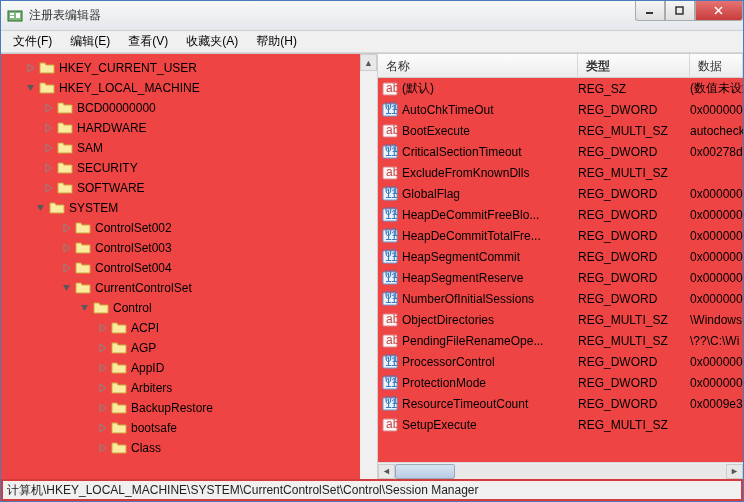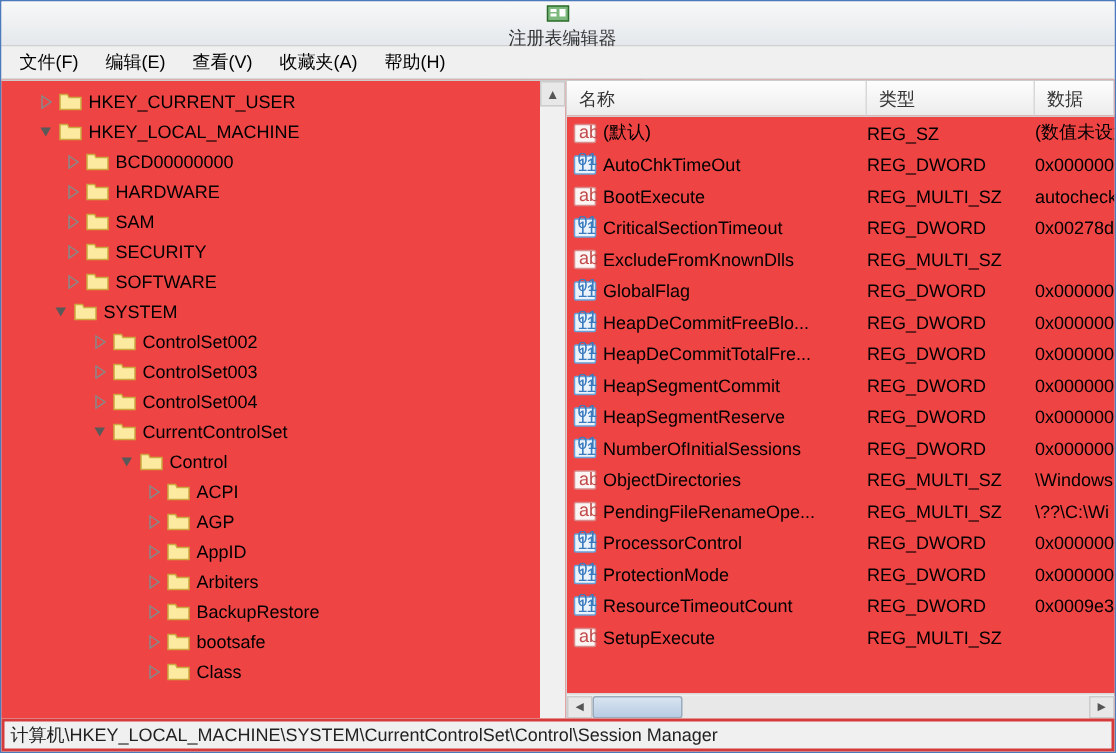--- a/index.html
+++ b/index.html
@@ -1,33 +1,33 @@
 <!DOCTYPE html>
 <html><head>
 <meta charset="utf-8">
 <style>
 * { margin: 0; padding: 0; box-sizing: border-box; font-family: "Microsoft YaHei", "Segoe UI", Tahoma, sans-serif; font-size: 12px; }
 body { width: 744px; height: 502px; background: #fff; overflow: hidden; }
 .window { width: 744px; height: 502px; border: 1px solid #4a7abc; display: flex; flex-direction: column; background: #f0f0f0; }
-.titlebar { height: 30px; background: linear-gradient(to bottom, #f8f8f8, #e4e8ec); display: flex; align-items: center; padding: 0 0 0 6px; border-bottom: 1px solid #d0d0d0; flex-direction: column; }
+.titlebar { height: 30px; background: linear-gradient(to bottom, #f8f8f8, #e4e8ec); display: flex; align-items: center; padding: 0 0 0 6px; border-bottom: 1px solid #d0d0d0; }
 .titlebar-icon { width: 16px; height: 16px; margin-right: 6px; }
 .titlebar-text { flex: 1; color: #333; }
 .winbtns { display: flex; height: 100%; }
 .winbtn { width: 30px; height: 20px; display: flex; align-items: center; justify-content: center; margin-top: 0; border: 1px solid #aaa; border-top: none; background: linear-gradient(to bottom, #f5f5f5, #e0e0e0); }
 .winbtn.min { border-radius: 0 0 0 3px; }
 .winbtn.close { width: 48px; background: linear-gradient(to bottom, #e57373, #c93c3c); border-radius: 0 0 3px 0; color: #fff; }
 .menubar { height: 22px; background: #f0f0f0; display: flex; align-items: center; padding: 0 4px; gap: 2px; border-bottom: 1px solid #d8d8d8; }
 .menuitem { padding: 2px 8px; color: #000; }
 .content { flex: 1; display: flex; background: #ef4444; border-top: 1px solid #ccc; overflow: hidden; }
 .treepane { width: 377px; border-right: 1px solid #d0d0d0; overflow: auto; position: relative; padding: 4px 0; }
 .listpane { flex: 1; overflow: hidden; display: flex; flex-direction: column; }
 .listheader { height: 24px; display: flex; background: linear-gradient(to bottom, #fdfdfd, #ececec); border-bottom: 1px solid #d0d0d0; }
 .colh { padding: 4px 8px; border-right: 1px solid #d8d8d8; color: #333; }
 .colh.name { width: 200px; }
-.colh.type { width: 112px; }
+.colh.type { width: 112px; font-weight: bold; }
 .colh.data { flex: 1; }
 .listbody { flex: 1; overflow: hidden; }
 .row { display: flex; align-items: center; height: 21px; padding-left: 4px; }
 .cell.name { width: 196px; display: flex; align-items: center; gap: 4px; }
 .cell.type { width: 112px; }
 .cell.data { flex: 1; white-space: nowrap; overflow: hidden; }
 .valicon { width: 16px; height: 16px; flex-shrink: 0; }
 .tree { list-style: none; }
 .treerow { display: flex; align-items: center; height: 20px; white-space: nowrap; }
 .expander { width: 12px; height: 12px; display: flex; align-items: center; justify-content: center; margin-right: 2px; cursor: pointer; }

